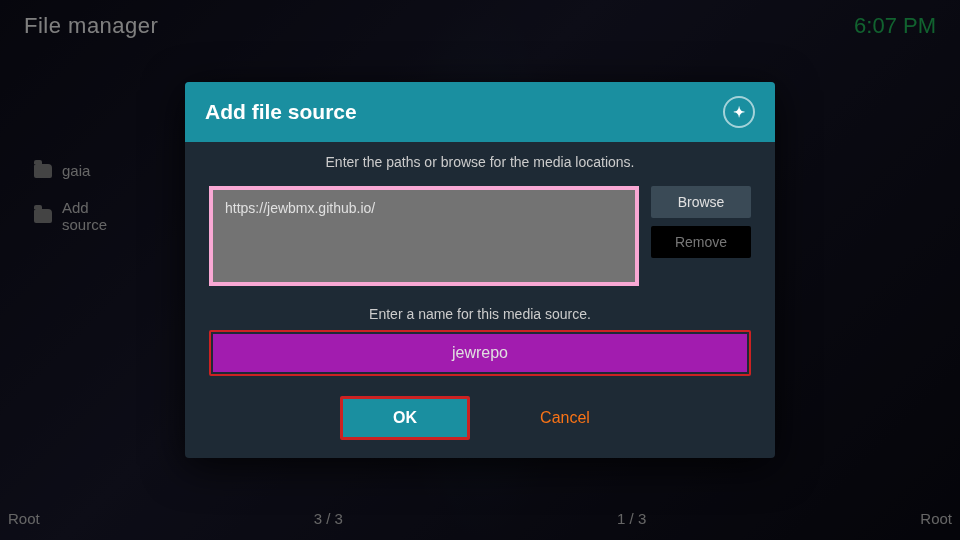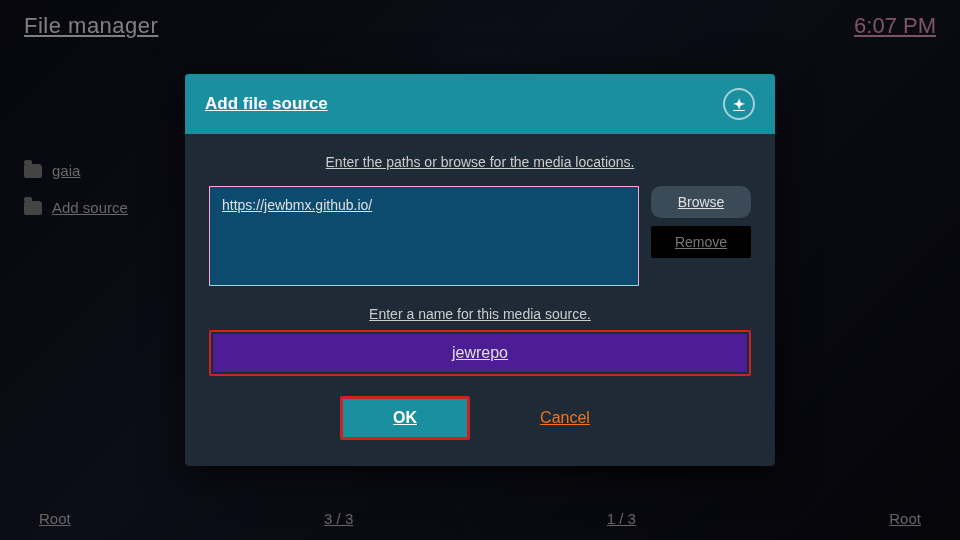--- a/index.html
+++ b/index.html
@@ -1,15 +1,15 @@
 <!DOCTYPE html>
 <html><head>
   <meta charset="utf-8">
   <style>
-    * { margin: 0; padding: 0; box-sizing: border-box; text-decoration: underline; }
+    * { margin: 0; padding: 0; box-sizing: border-box; }
 
     body {
       width: 960px;
       height: 540px;
       background: #1a1a2e;
       font-family: Arial, sans-serif;
       overflow: hidden;
       position: relative;
     }
 
@@ -46,41 +46,41 @@
     }
 
     .header-title {
       color: #ffffff;
       font-size: 22px;
       font-weight: normal;
       letter-spacing: 0.5px;
     }
 
     .header-time {
-      color: #f9a8d4;
+      color: #22c55e;
       font-size: 22px;
       font-weight: normal;
     }
 
     
     .sidebar {
       position: absolute;
       top: 52px;
       left: 0;
       width: 170px;
       bottom: 44px;
       z-index: 5;
       padding-top: 100px;
     }
 
     .sidebar-item {
       display: flex;
       align-items: center;
       gap: 10px;
-      padding: 10px 24px;
+      padding: 10px 34px;
       color: #cccccc;
       font-size: 15px;
       cursor: pointer;
     }
 
     .sidebar-item .folder-icon {
       width: 18px;
       height: 14px;
       background: #888;
       border-radius: 2px 4px 2px 2px;
@@ -102,21 +102,21 @@
     
     .footer {
       position: absolute;
       bottom: 0;
       left: 0;
       right: 0;
       height: 44px;
       display: flex;
       align-items: center;
       justify-content: space-between;
-      padding: 0 39px;
+      padding: 0 8px;
       z-index: 10;
     }
 
     .footer-text {
       color: #cccccc;
       font-size: 15px;
     }
 
     
     .modal-overlay {
@@ -141,59 +141,59 @@
     .dialog-header {
       background: #1a8fa0;
       padding: 14px 20px;
       display: flex;
       align-items: center;
       justify-content: space-between;
     }
 
     .dialog-title {
       color: #ffffff;
-      font-size: 17px;
+      font-size: 21px;
       font-weight: bold;
     }
 
     .kodi-icon {
       width: 32px;
       height: 32px;
       border: 2px solid rgba(255,255,255,0.6);
       border-radius: 50%;
       display: flex;
       align-items: center;
       justify-content: center;
       color: white;
       font-size: 14px;
       font-weight: bold;
     }
 
     .dialog-body {
-      padding: 20px 24px;
+      padding: 12px 24px;
     }
 
     .dialog-subtitle {
       color: #cccccc;
       font-size: 14px;
       text-align: center;
       margin-bottom: 16px;
     }
 
     
     .path-row {
       display: flex;
       gap: 12px;
       margin-bottom: 20px;
     }
 
     .path-box {
       flex: 1;
-      background: #0c4a6e;
-      border: 1px solid #f9a8d4;
+      background: #737373;
+      border: 4px solid #f9a8d4;
       min-height: 100px;
       padding: 10px 12px;
       color: #e0e0e0;
       font-size: 14px;
       vertical-align: top;
     }
 
     .path-buttons {
       display: flex;
       flex-direction: column;
@@ -202,21 +202,21 @@
     }
 
     .btn-secondary {
       background: #3a4a56;
       border: none;
       color: #e0e0e0;
       font-size: 14px;
       padding: 8px 10px;
       cursor: pointer;
       text-align: center;
-      border-radius: 10px;
+      border-radius: 2px;
     }
 
     .btn-disabled {
       background: #000000;
       border: none;
       color: #777;
       font-size: 14px;
       padding: 8px 10px;
       cursor: default;
       text-align: center;
@@ -233,21 +233,21 @@
 
     .name-input-wrapper {
       border: 2px solid #cc2222;
       border-radius: 2px;
       margin-bottom: 20px;
       padding: 2px;
     }
 
     .name-input {
       width: 100%;
-      background: #4c1d95;
+      background: #a21caf;
       border: none;
       color: #e0e0e0;
       font-size: 16px;
       padding: 10px 14px;
       text-align: center;
       outline: none;
     }
 
     
     .dialog-actions {

